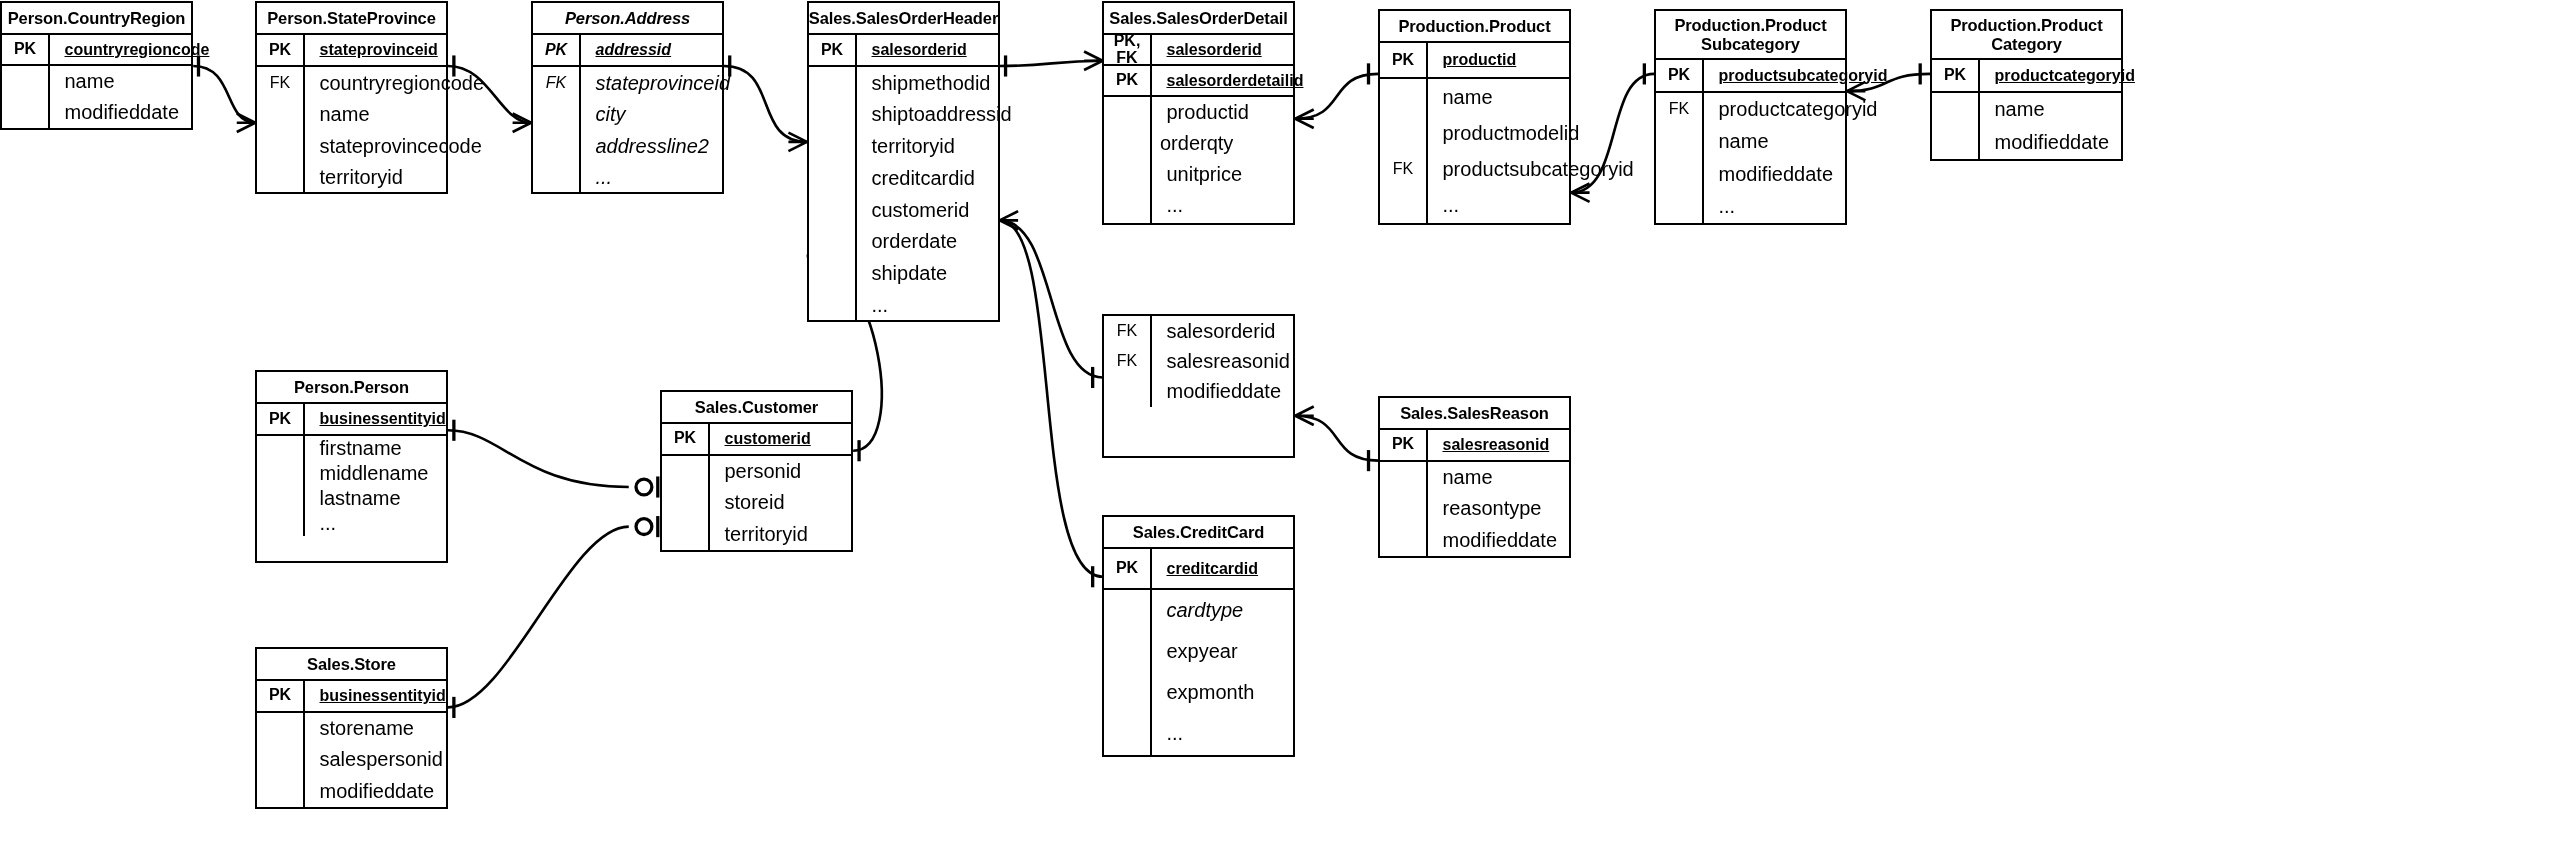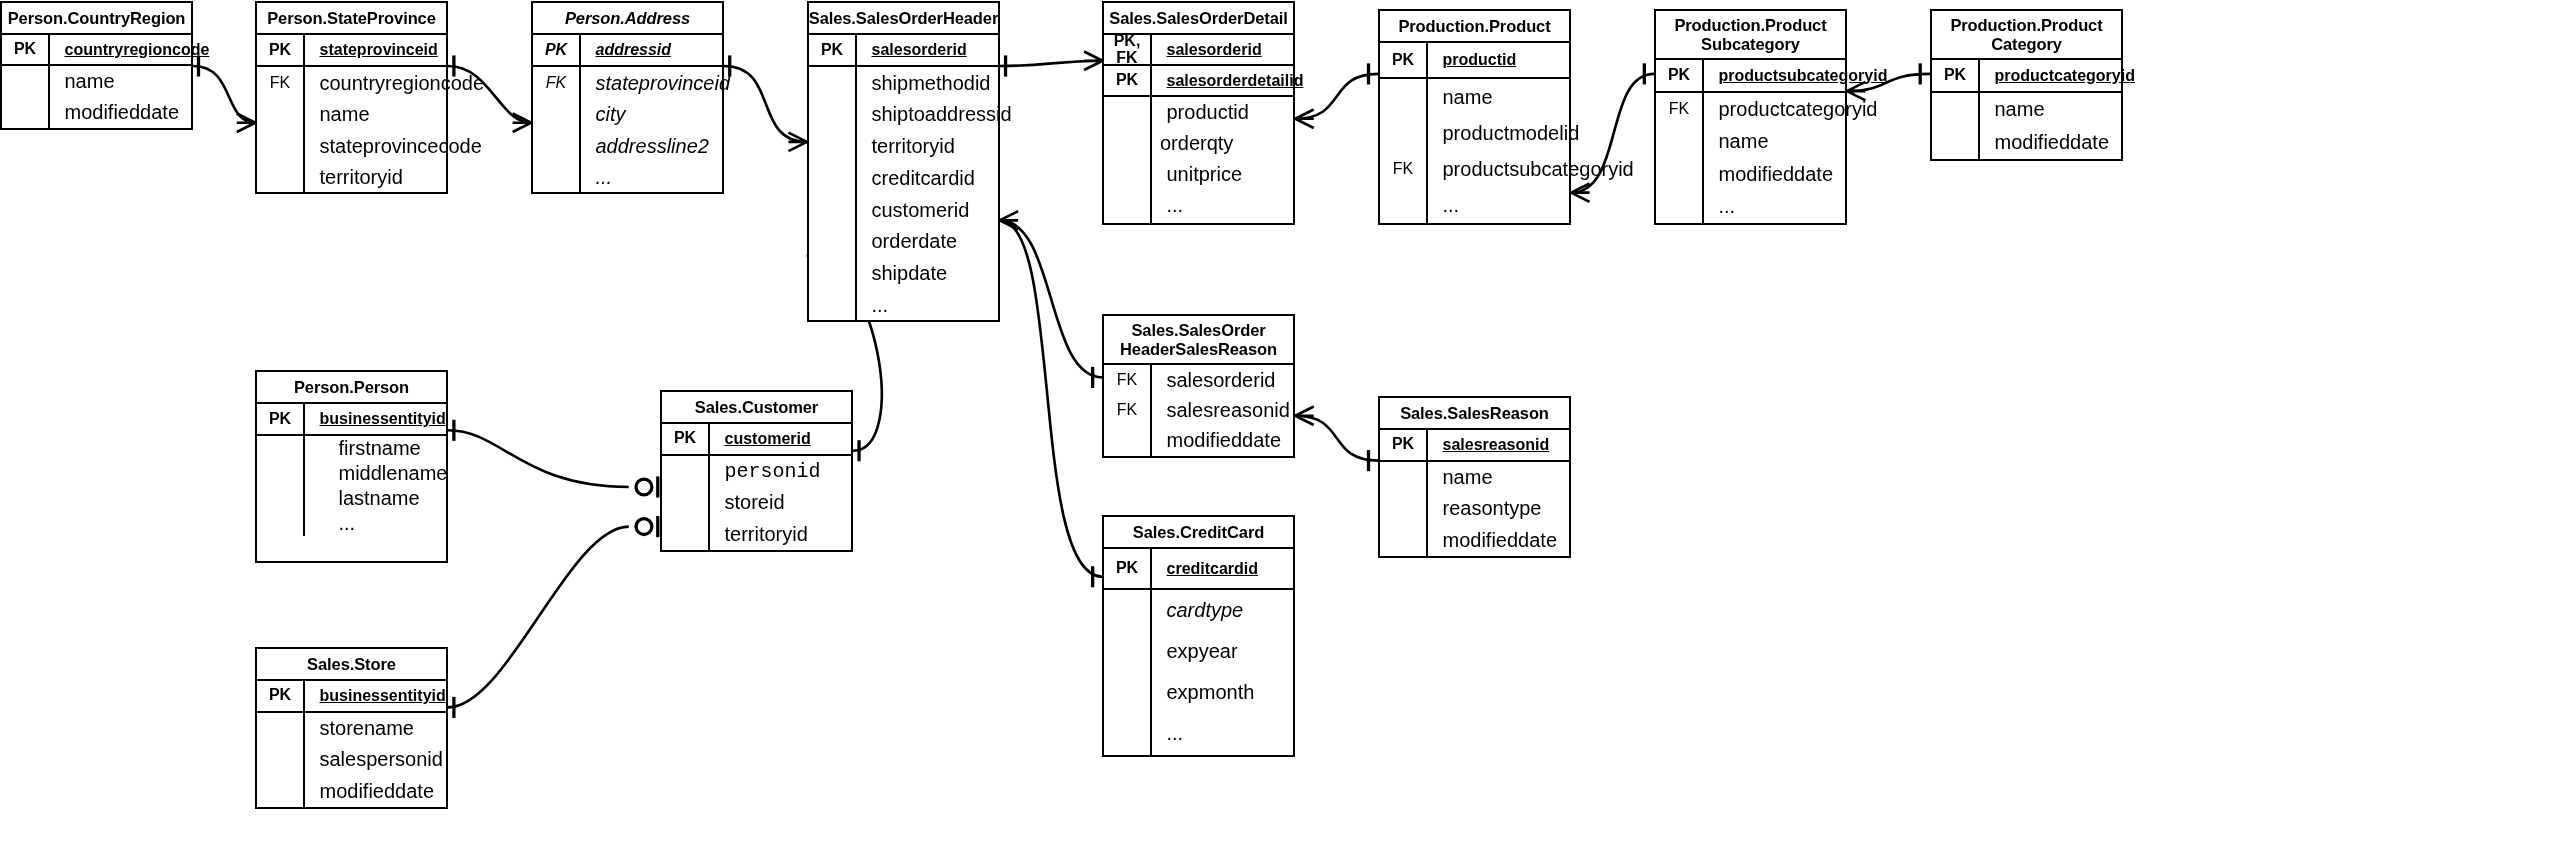--- a/index.html
+++ b/index.html
@@ -301,21 +301,21 @@
           <div class="ncell" style="height: 33px;">modifieddate</div>
         </div>
       </div>
     </div>
     <div class="entity" style="left: 255px; top: 370px; width: 193px; height: 193px;">
       <div class="ent-title" style="height: 32px;">Person.Person</div>
       <div class="row sep" style="height: 32px;">
         <div class="key">PK</div>
         <div class="fld pkname">businessentityid</div>
       </div>
-      <div class="attrbody" style="height: 100px; gap: 19px;">
+      <div class="attrbody" style="height: 100px;">
         <div class="gutter">
           <div class="gcell" style="height: 32px;"></div>
           <div class="gcell" style="height: 32px;"></div>
           <div class="gcell" style="height: 32px;"></div>
           <div class="gcell" style="height: 32px;"></div>
         </div>
         <div class="names">
           <div class="ncell" style="height: 32px;">firstname</div>
           <div class="ncell" style="height: 32px;">middlename</div>
           <div class="ncell" style="height: 32px;">lastname</div>
@@ -329,21 +329,21 @@
         <div class="key">PK</div>
         <div class="fld pkname">customerid</div>
       </div>
       <div class="attrbody" style="height: 95px;">
         <div class="gutter">
           <div class="gcell" style="height: 31.5px;"></div>
           <div class="gcell" style="height: 31.5px;"></div>
           <div class="gcell" style="height: 31.5px;"></div>
         </div>
         <div class="names">
-          <div class="ncell" style="height: 31.5px; font-family: Liberation Mono, monospace;">personid</div>
+          <div class="ncell" style="height: 31.5px;">personid</div>
           <div class="ncell" style="height: 31.5px;">storeid</div>
           <div class="ncell" style="height: 31.5px;">territoryid</div>
         </div>
       </div>
     </div>
     <div class="entity" style="left: 255px; top: 647px; width: 193px; height: 162px;">
       <div class="ent-title" style="height: 32px;">Sales.Store</div>
       <div class="row sep" style="height: 31.5px;">
         <div class="key">PK</div>
         <div class="fld pkname">businessentityid</div>
@@ -355,21 +355,20 @@
           <div class="gcell" style="height: 31.5px;"></div>
         </div>
         <div class="names">
           <div class="ncell" style="height: 31.5px;">storename</div>
           <div class="ncell" style="height: 31.5px;">salespersonid</div>
           <div class="ncell" style="height: 31.5px;">modifieddate</div>
         </div>
       </div>
     </div>
     <div class="entity" style="left: 1102px; top: 314px; width: 193px; height: 144px;">
-      <div class="ent-title" style="height: 49px;">Sales.SalesOrder<br>HeaderSalesReason</div>
       <div class="attrbody" style="height: 91px;">
         <div class="gutter">
           <div class="gcell" style="height: 30px;">FK</div>
           <div class="gcell" style="height: 30px;">FK</div>
           <div class="gcell" style="height: 30px;"></div>
         </div>
         <div class="names">
           <div class="ncell" style="height: 30px;">salesorderid</div>
           <div class="ncell" style="height: 30px;">salesreasonid</div>
           <div class="ncell" style="height: 30px;">modifieddate</div>

